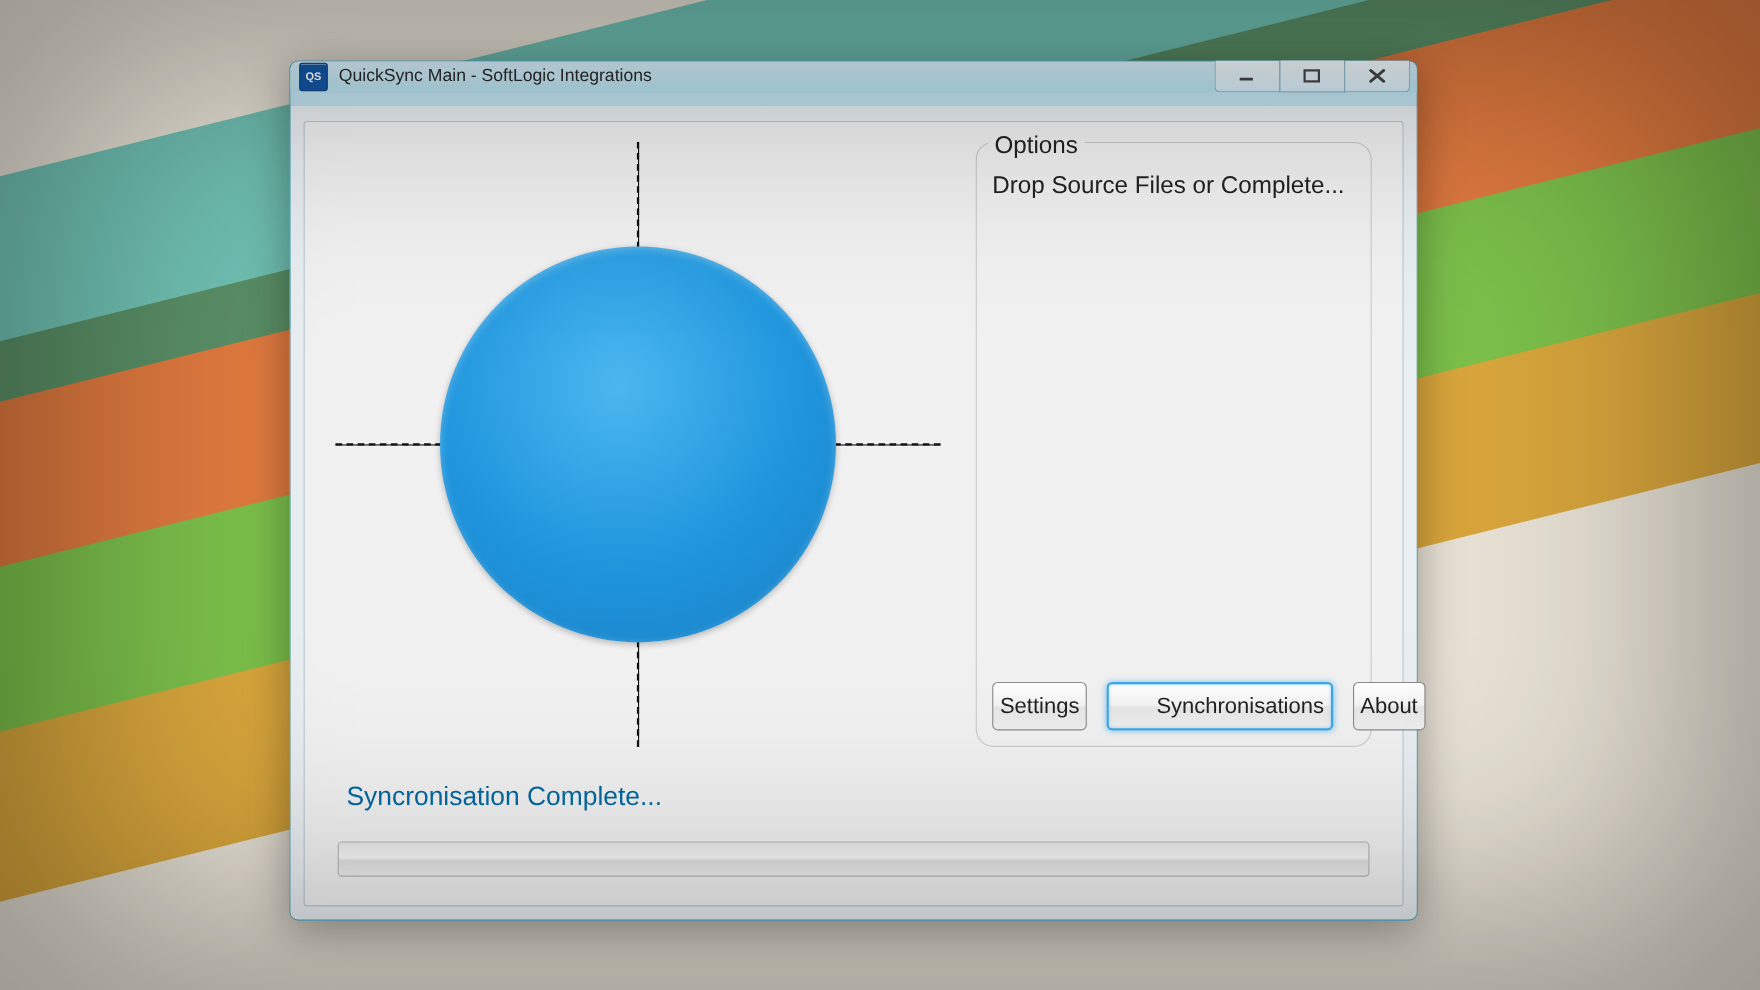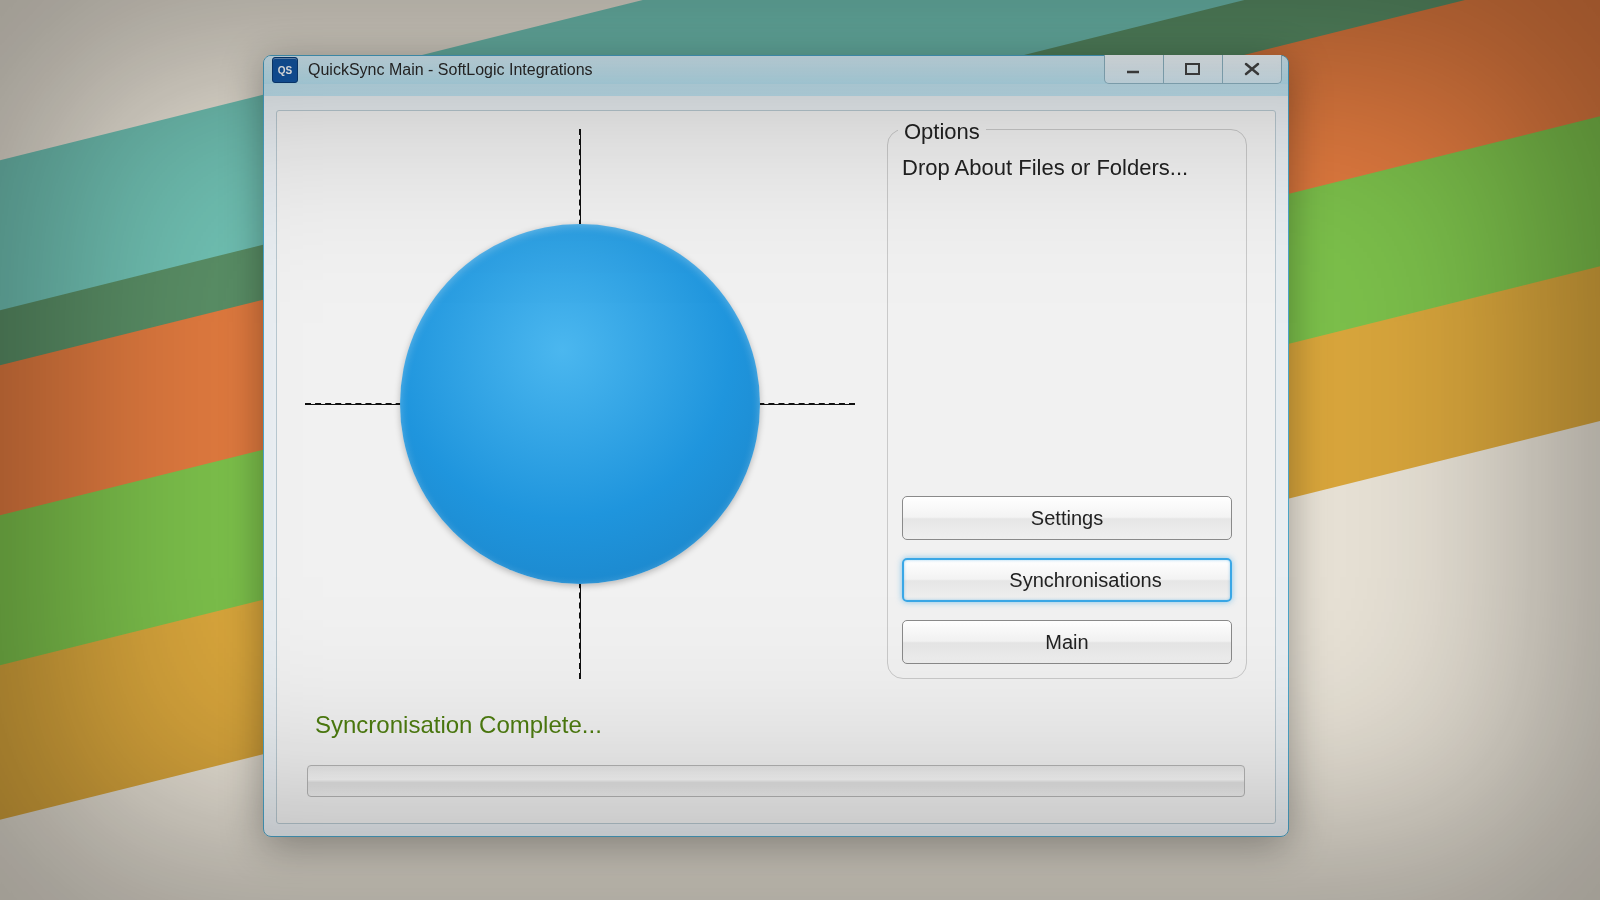--- a/index.html
+++ b/index.html
@@ -112,39 +112,39 @@
   }
   .options-legend{
     position:relative;top:-17px;left:-4px;
     background:#f1f1f1;padding:0 6px;
     font-size:22px;color:#222;
     display:inline-block;
   }
   .options-hint{
     font-size:22px;color:#222;margin-top:-8px;line-height:1.25;
   }
-  .btn-stack{position:absolute;left:14px;right:14px;bottom:14px;display:flex;flex-direction:column;gap:18px;}
+  .btn-stack{position:absolute;left:14px;right:14px;bottom:14px;display:flex;flex-direction:row;gap:18px;}
   .aero-btn{
     height:44px;
     border:1px solid #8a8a8a;
     border-radius:5px;
     background:linear-gradient(#ffffff,#f3f3f3 48%,#e6e6e6 52%,#efefef);
     font-size:20px;color:#222;
     cursor:pointer;
     box-shadow:0 1px 0 #fff inset;
   }
   .aero-btn.focused{
     border:2px solid #3aa7e6;
     box-shadow:0 0 6px rgba(58,167,230,.6), inset 0 0 3px rgba(58,167,230,.5);
     padding-left:43px;
   }
 
   .status-text{
     position:absolute;left:38px;top:600px;
-    font-size:24px;color:#4d7c0f;
+    font-size:24px;color:#0369a1;
   }
 
   .progress{
     position:absolute;left:30px;right:30px;bottom:26px;height:30px;
     border:1px solid #b5b5b5;border-radius:4px;
     background:linear-gradient(#e9e9e9,#fafafa 45%,#e2e2e2 55%,#efefef);
   }
 
   
   .vignette{position:absolute;inset:0;pointer-events:none;box-shadow:inset 0 0 220px 60px rgba(0,0,0,.35);}
@@ -188,25 +188,25 @@
     <div class="drop-area">
       <div class="cross-h"></div>
       <div class="cross-v"></div>
       <div class="cross-h2"></div>
       <div class="cross-v2"></div>
       <div class="ring"></div>
     </div>
 
     <div class="options">
       <span class="options-legend">Options</span>
-      <div class="options-hint">Drop About Files or Folders...</div>
+      <div class="options-hint">Drop Source Files or Complete...</div>
       <div class="btn-stack">
         <button class="aero-btn">Settings</button>
         <button class="aero-btn focused">Synchronisations</button>
-        <button class="aero-btn">Main</button>
+        <button class="aero-btn">About</button>
       </div>
     </div>
 
     <div class="status-text">Syncronisation Complete...</div>
 
     <div class="progress"></div>
 
   </div>
 </div>
 

